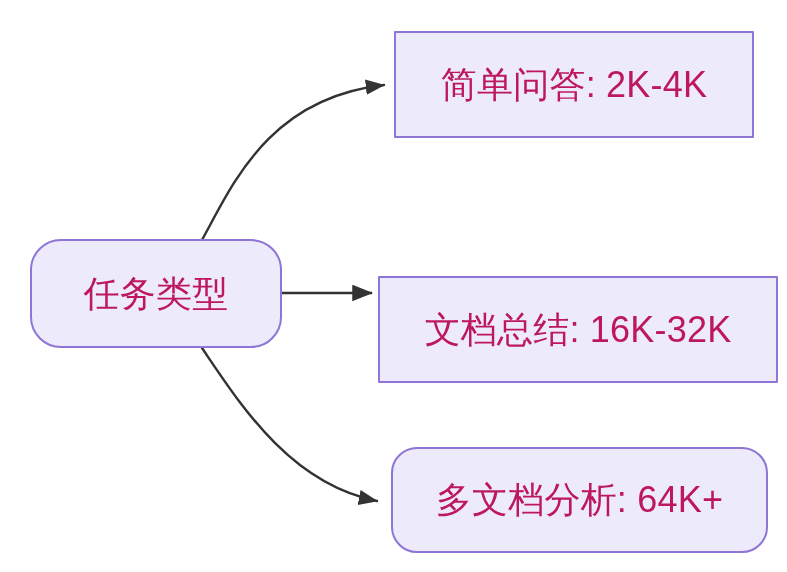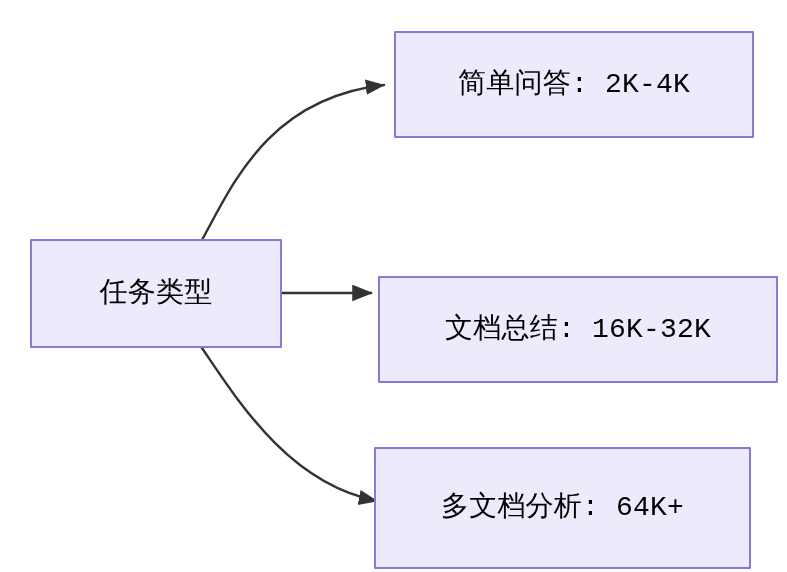--- a/index.html
+++ b/index.html
@@ -29,33 +29,32 @@
     position: absolute;
     box-sizing: border-box;
     background: #ECEAFB;
     border: 2px solid #8E75D6;
     border-radius: 1px;
     display: flex;
     align-items: center;
     justify-content: center;
   }
   .node-label {
-    color: #000000;
-    font-size: 28px;
+    color: #be185d;
+    font-size: 36px;
     font-weight: 400;
     line-height: 1.2;
     letter-spacing: 0.2px;
     white-space: nowrap;
     text-align: center;
-    font-family: Liberation Mono, monospace;
   }
-  #node-root      { left: 30px;  top: 239px; width: 252px; height: 109px; }
+  #node-root      { left: 30px;  top: 239px; width: 252px; height: 109px; border-radius: 31px; }
   #node-simple-qa { left: 394px; top: 31px;  width: 360px; height: 107px; }
   #node-doc-sum   { left: 378px; top: 240px; width: 400px; height: 107px; margin-top: 36px; }
-  #node-multi-doc { left: 374px; top: 447px; width: 377px; height: 122px; }
+  #node-multi-doc { left: 391px; top: 447px; width: 377px; height: 106px; border-radius: 26px; }
 </style>
 </head>
 <body>
 
 <div id="canvas">
 
   <svg id="edge-layer" viewBox="0 0 787 572" width="787" height="572" xmlns="http://www.w3.org/2000/svg">
     <defs>
       <marker id="arrow" markerWidth="9" markerHeight="9" refX="7.6" refY="3.2" orient="auto" markerUnits="strokeWidth">
         <path d="M 0 0 L 8 3.2 L 0 6.4 z" fill="#333333"></path>

